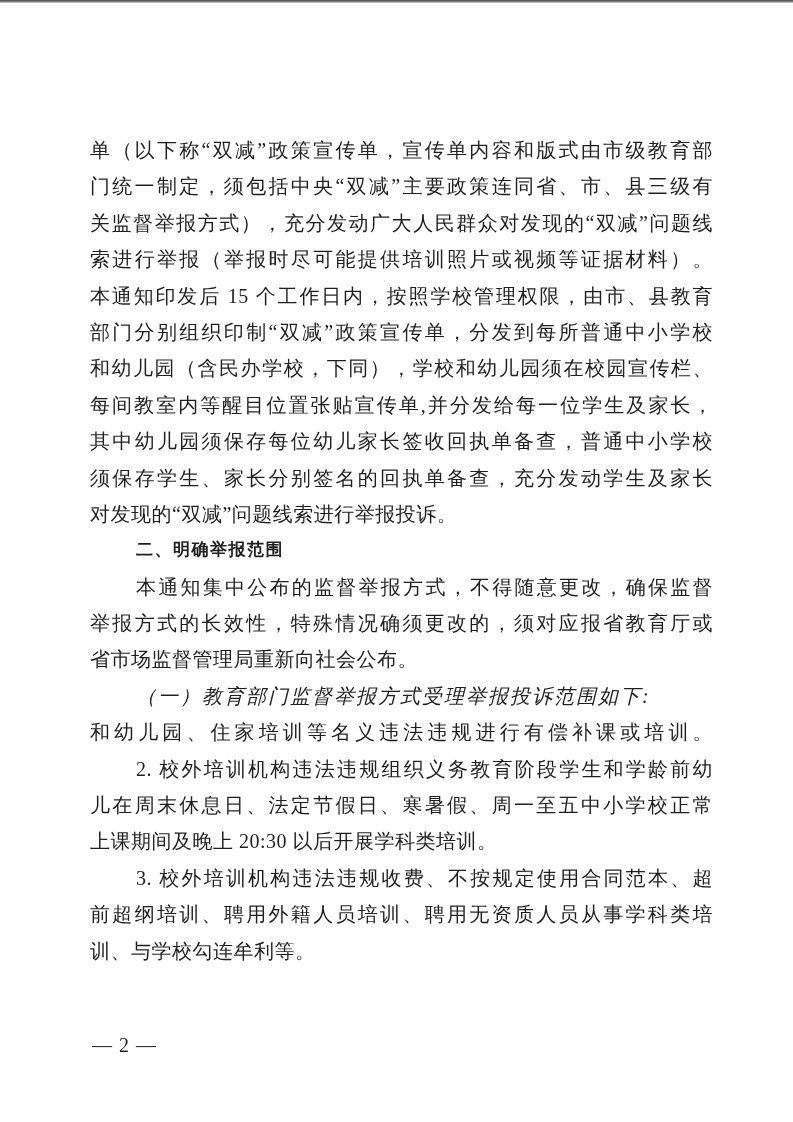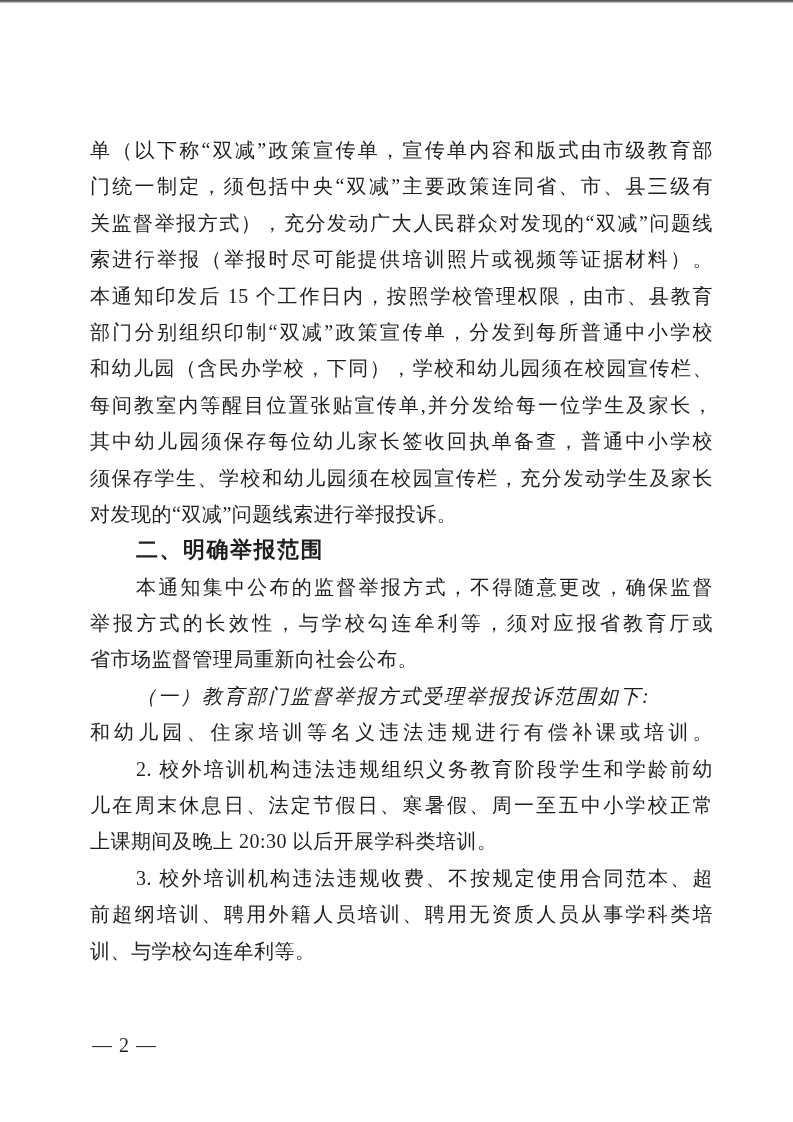--- a/index.html
+++ b/index.html
@@ -39,21 +39,21 @@
   .j {
     text-align: justify;
     text-align-last: justify;
   }
   .indent {
     text-indent: 46px;
   }
   .heading {
     font-family: "Liberation Sans", "DejaVu Sans", sans-serif;
     font-weight: 700;
-    font-size: 22px;
+    font-size: 17px;
     letter-spacing: 1.5px;
   }
   .kaiti {
     font-style: italic;
     letter-spacing: 2px;
   }
   .page-number {
     position: absolute;
     left: 92px;
     top: 1030px;
@@ -74,25 +74,25 @@
   <div class="text-block">
     <div class="line j">单（以下称“双减”政策宣传单，宣传单内容和版式由市级教育部</div>
     <div class="line j">门统一制定，须包括中央“双减”主要政策连同省、市、县三级有</div>
     <div class="line j">关监督举报方式），充分发动广大人民群众对发现的“双减”问题线</div>
     <div class="line j">索进行举报（举报时尽可能提供培训照片或视频等证据材料）。</div>
     <div class="line j">本通知印发后 15 个工作日内，按照学校管理权限，由市、县教育</div>
     <div class="line j">部门分别组织印制“双减”政策宣传单，分发到每所普通中小学校</div>
     <div class="line j">和幼儿园（含民办学校，下同），学校和幼儿园须在校园宣传栏、</div>
     <div class="line j">每间教室内等醒目位置张贴宣传单,并分发给每一位学生及家长，</div>
     <div class="line j">其中幼儿园须保存每位幼儿家长签收回执单备查，普通中小学校</div>
-    <div class="line j">须保存学生、学校和幼儿园须在校园宣传栏，充分发动学生及家长</div>
+    <div class="line j">须保存学生、家长分别签名的回执单备查，充分发动学生及家长</div>
     <div class="line">对发现的“双减”问题线索进行举报投诉。</div>
     <div class="line heading indent">二、明确举报范围</div>
     <div class="line j indent">本通知集中公布的监督举报方式，不得随意更改，确保监督</div>
-    <div class="line j">举报方式的长效性，与学校勾连牟利等，须对应报省教育厅或</div>
+    <div class="line j">举报方式的长效性，特殊情况确须更改的，须对应报省教育厅或</div>
     <div class="line">省市场监督管理局重新向社会公布。</div>
     <div class="line kaiti indent">（一）教育部门监督举报方式受理举报投诉范围如下:</div>
     <div class="line j">和幼儿园、住家培训等名义违法违规进行有偿补课或培训。</div>
     <div class="line j indent">2. 校外培训机构违法违规组织义务教育阶段学生和学龄前幼</div>
     <div class="line j">儿在周末休息日、法定节假日、寒暑假、周一至五中小学校正常</div>
     <div class="line">上课期间及晚上 20:30 以后开展学科类培训。</div>
     <div class="line j indent">3. 校外培训机构违法违规收费、不按规定使用合同范本、超</div>
     <div class="line j">前超纲培训、聘用外籍人员培训、聘用无资质人员从事学科类培</div>
     <div class="line">训、与学校勾连牟利等。</div>
   </div>

